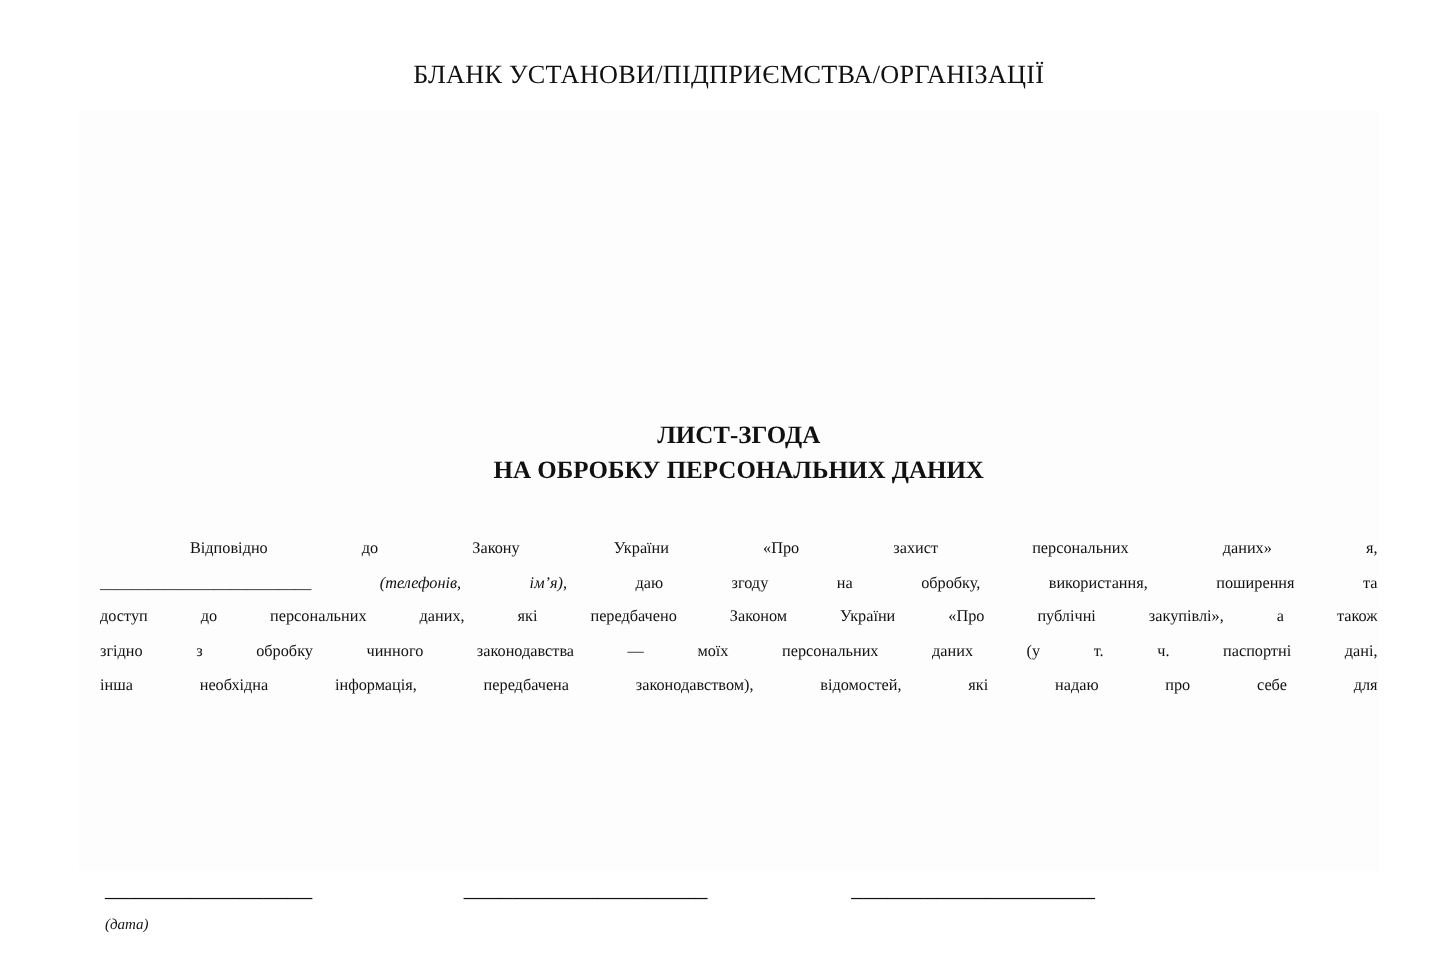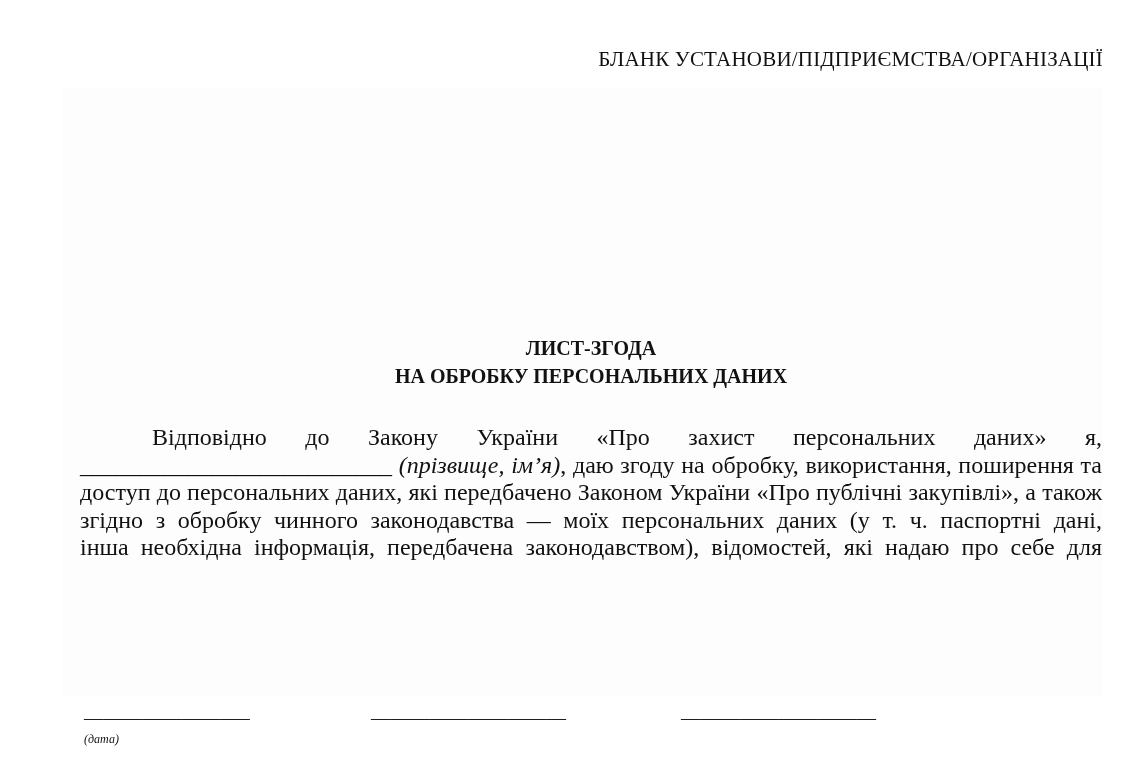--- a/index.html
+++ b/index.html
@@ -14,39 +14,39 @@
   .sheet {
     position: absolute;
     left: 63px; top: 88px;
     width: 1040px; height: 609px;
     background: #fdfdfd;
   }
   .letterhead {
     position: absolute;
     left: 63px; top: 44px;
     width: 1040px;
-    text-align: right;
+    text-align: center;
     font-size: 21px;
     line-height: 30px;
     letter-spacing: 0.2px;
   }
   .doc-title {
     position: absolute;
     left: 80px; top: 334px;
     width: 1022px;
     text-align: center;
     font-weight: bold;
     font-size: 20px;
     line-height: 28px;
   }
   .doc-body {
     position: absolute;
     left: 80px; top: 424px;
     width: 1022px;
-    font-size: 24px;
+    font-size: 13px;
     line-height: 27.6px;
   }
   .jline {
     text-align: justify;
     text-align-last: justify;
     white-space: normal;
   }
   .indent { padding-left: 72px; }
   .doc-body em { font-style: italic; }
   .blank { letter-spacing: 0; }
@@ -76,21 +76,21 @@
 <div class="letterhead">БЛАНК УСТАНОВИ/ПІДПРИЄМСТВА/ОРГАНІЗАЦІЇ</div>
 
 <div class="doc-title">
   <div>ЛИСТ-ЗГОДА</div>
   <div>НА ОБРОБКУ ПЕРСОНАЛЬНИХ ДАНИХ</div>
 </div>
 
 <div class="doc-body">
   <div class="jline indent">Відповідно до Закону України «Про захист персональних даних» я,</div>
   <div class="jline"><span class="blank">__________________________</span>
-    <em>(прізвище, ім’я)</em><span>, даю згоду на обробку, використання, поширення та</span></div>
+    <em>(телефонів, ім’я)</em><span>, даю згоду на обробку, використання, поширення та</span></div>
   <div class="jline">доступ до персональних даних, які передбачено Законом України «Про публічні закупівлі», а також</div>
   <div class="jline">згідно з обробку чинного законодавства — моїх персональних даних (у т. ч. паспортні дані,</div>
   <div class="jline">інша необхідна інформація, передбачена законодавством), відомостей, які надаю про себе для</div>
 </div>
 
 <div class="sig-col sig-col-1">
   <div class="sig-line">_________________</div>
   <div class="sig-label">(дата)</div>
 </div>
 

